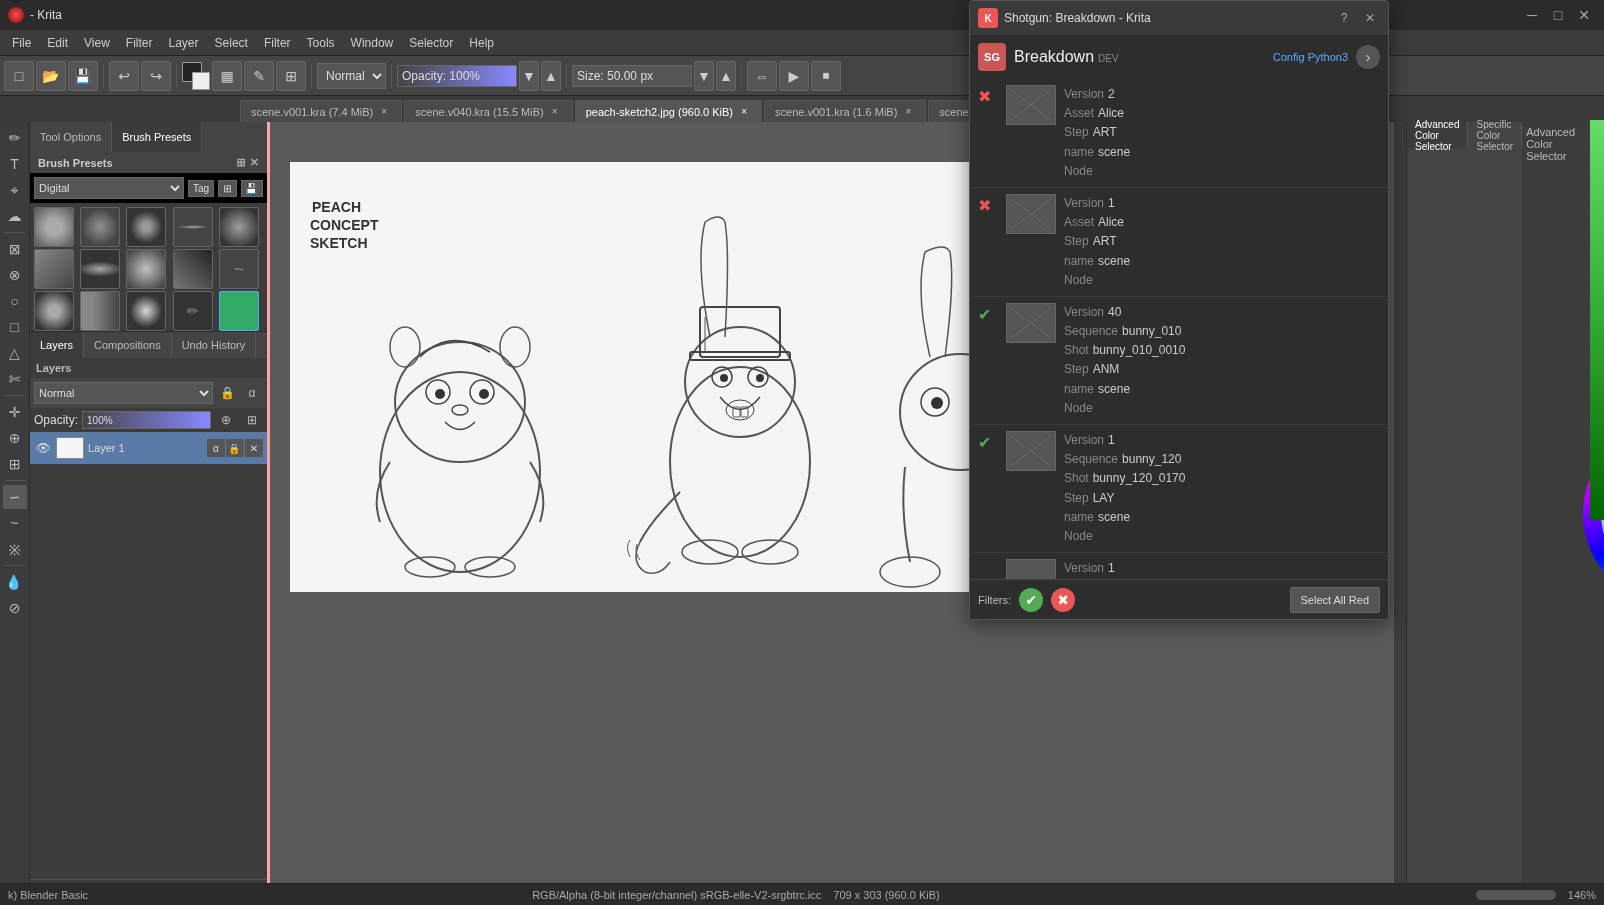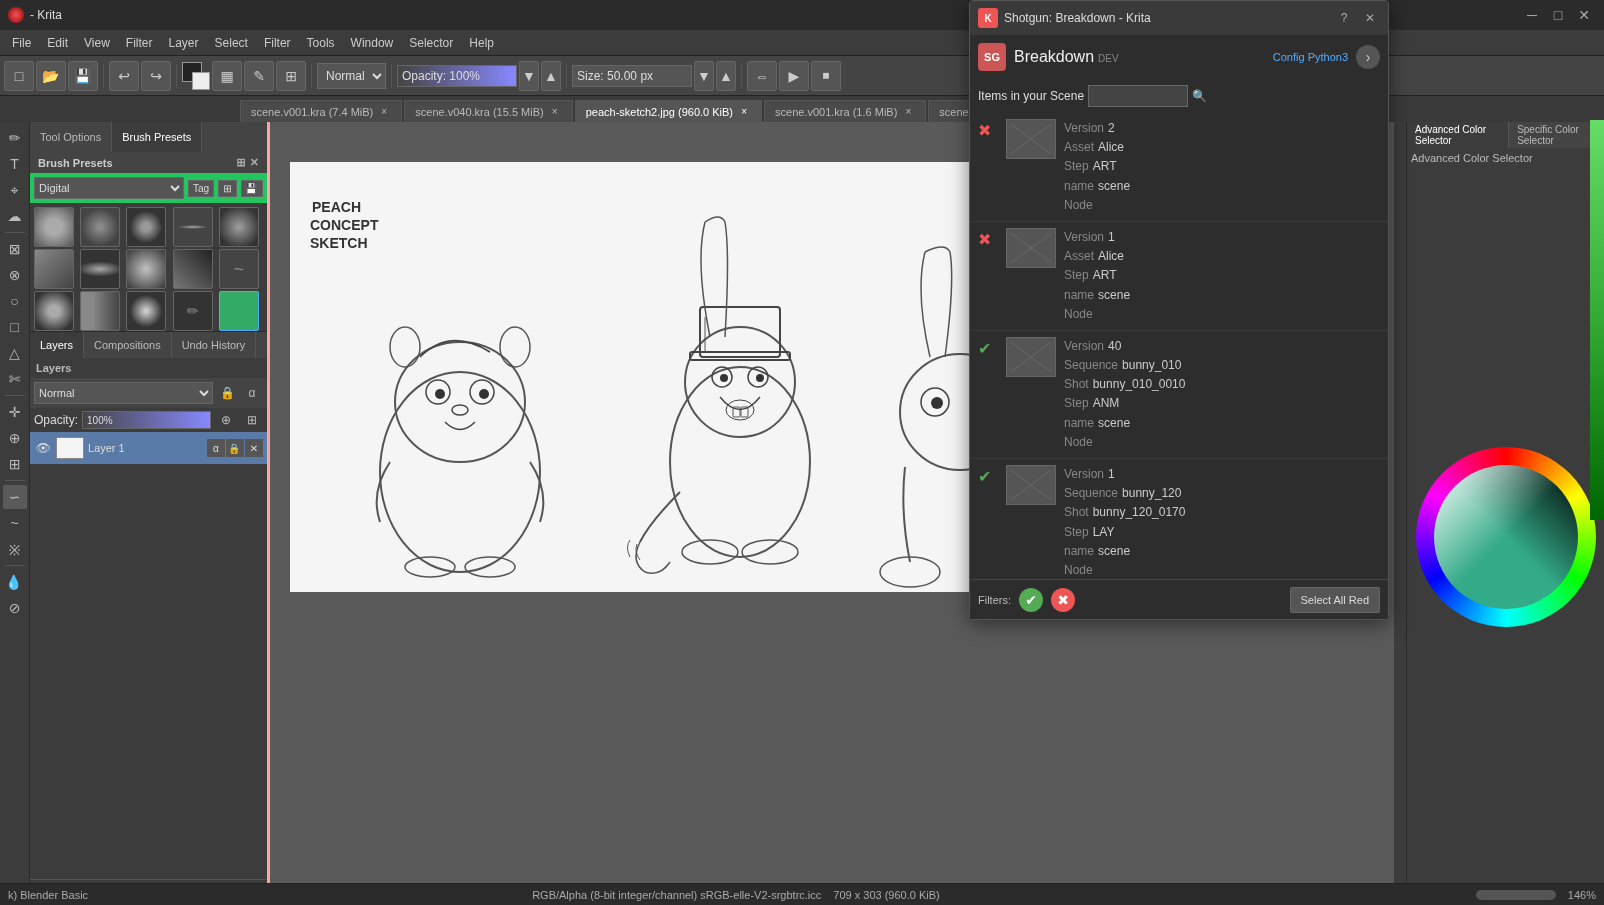--- a/index.html
+++ b/index.html
@@ -44,21 +44,21 @@
     .tool-btn:hover, .tool-btn.active { background: #5a5a5a; }
     .tool-sep { width: 20px; height: 1px; background: #555; margin: 2px 0; }
 
     
     #left-panel { width: 240px; background: #3c3c3c; border-right: 3px solid #fca5a5; display: flex; flex-direction: column; }
     #panel-tabs { height: 30px; display: flex; background: #444; }
 
     
     #brush-presets { flex: 1; display: flex; flex-direction: column; overflow: hidden; }
     #brush-presets-header { padding: 4px 8px; font-size: 11px; font-weight: bold; color: #ccc; display: flex; justify-content: space-between; align-items: center; background: #444; }
-    #brush-grid-controls { display: flex; align-items: center; gap: 4px; padding: 4px; background: #22c55e; }
+    #brush-grid-controls { display: flex; align-items: center; gap: 4px; padding: 4px; background: #000000; }
     #brush-type-select { flex: 1; height: 22px; background: #555; border: 1px solid #666; color: #ddd; font-size: 11px; }
     #brush-grid { display: grid; grid-template-columns: repeat(5, 1fr); gap: 2px; padding: 4px; flex: 1; overflow-y: auto; }
     .brush-item { width: 40px; height: 40px; background: #555; border: 1px solid #666; display: flex; align-items: center; justify-content: center; cursor: pointer; border-radius: 2px; }
     .brush-item.active { border-color: #5af; }
     #brush-search { padding: 4px; }
     #brush-search input { width: 100%; height: 22px; background: #555; border: 1px solid #666; color: #ddd; padding: 0 4px; font-size: 11px; }
     #lower-panel-tabs { height: 26px; display: flex; background: #444; }
     .lower-tab { padding: 0 10px; height: 26px; display: flex; align-items: center; cursor: pointer; font-size: 11px; color: #bbb; border-right: 1px solid #555; }
     .lower-tab.active { background: #3c3c3c; color: #fff; }
     #layers-panel { flex: 1; background: #3c3c3c; display: flex; flex-direction: column; }
@@ -78,21 +78,21 @@
 
     
     #canvas-area { flex: 1; background: #5a5a5a; overflow: hidden; position: relative; }
     #canvas-bg { width: 100%; height: 100%; background: #5a5a5a; display: flex; align-items: flex-start; justify-content: flex-start; padding: 20px; }
     #canvas-content { position: relative; background: #fff; width: 730px; height: 430px; margin-top: 20px; }
     .brush-preview-circle { position: absolute; top: 100px; left: 280px; width: 60px; height: 60px; border-radius: 50%; border: 1.5px solid #3a8; background: transparent; }
     
     #sketch-placeholder { width: 100%; height: 100%; background: #f5f5f5; position: relative; overflow: hidden; }
 
     
-    #right-panel { width: 198px; background: #3c3c3c; border-left: 1px solid #2a2a2a; display: flex; flex-direction: column; }
+    #right-panel { width: 198px; background: #3c3c3c; border-left: 1px solid #2a2a2a; display: flex; flex-direction: row; }
     #right-panel-tabs { display: flex; background: #444; }
     .right-tab { padding: 0 8px; height: 26px; display: flex; align-items: center; cursor: pointer; font-size: 10px; color: #bbb; border-right: 1px solid #555; }
     .right-tab.active { background: #3c3c3c; color: #fff; }
     #color-wheel-area { flex: 1; display: flex; flex-direction: column; align-items: center; justify-content: center; padding: 4px; background: #3c3c3c; }
     #adv-color-label { font-size: 11px; color: #bbb; padding: 4px; align-self: flex-start; }
 
     
     #color-wheel-visual { position: relative; width: 180px; height: 180px; }
     .color-wheel-ring { position: absolute; top: 0; left: 0; width: 180px; height: 180px; border-radius: 50%; background: conic-gradient(red, yellow, lime, cyan, blue, magenta, red); }
     .color-wheel-triangle { position: absolute; top: 18px; left: 18px; width: 144px; height: 144px; border-radius: 50%; background: linear-gradient(135deg, #fff, transparent 50%), linear-gradient(225deg, #000, transparent 50%), #3a8; }
@@ -495,25 +495,20 @@
     <div style="display:flex;align-items:center;padding:8px;gap:8px;background:#2d2d2d">
       <div id="breakdown-sg-badge">SG</div>
       <div style="display:flex;align-items:baseline;gap:4px">
         <span id="breakdown-title">Breakdown</span>
         <span id="breakdown-dev-badge">DEV</span>
       </div>
       <div style="flex:1"></div>
       <span id="breakdown-config">Config Python3</span>
       <div id="breakdown-nav-btn">›</div>
     </div>
-    <div id="breakdown-search-row">
-      <span>Items in your Scene</span>
-      <input id="breakdown-search-input" type="text" style="width: 100px; height: 22px; background: rgb(68, 68, 68); border: 1px solid rgb(102, 102, 102); color: rgb(221, 221, 221); padding: 0px 4px; font-size: 11px;">
-      <span style="color:#888">🔍</span>
-    </div>
     <div id="breakdown-list">
 
       <div class="breakdown-item">
         <div class="bd-status">
           <span class="bd-status-red">✖</span>
         </div>
         <div class="bd-thumb">
           <svg width="48" height="38" style="opacity:0.4">
               <line x1="4" y1="4" x2="44" y2="34" stroke="#888" stroke-width="1"></line>
               <line x1="44" y1="4" x2="4" y2="34" stroke="#888" stroke-width="1"></line>

